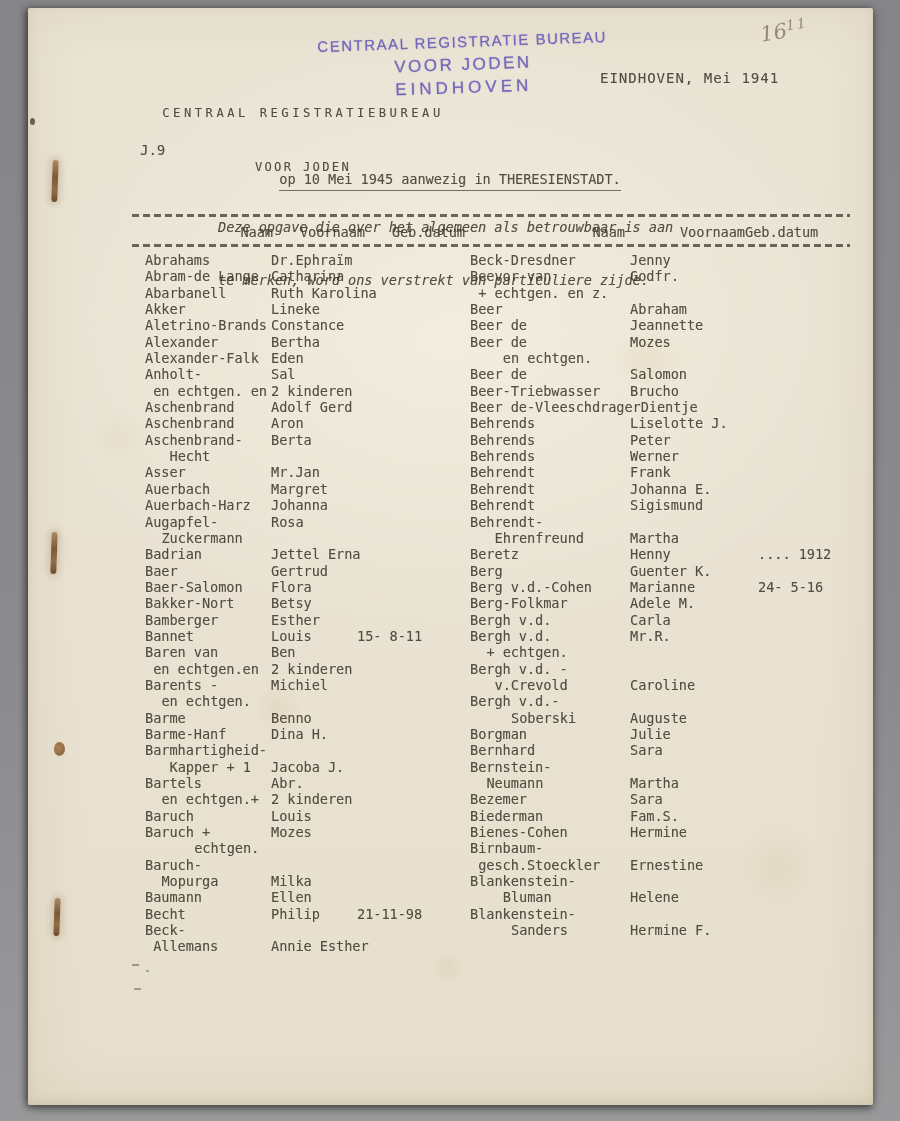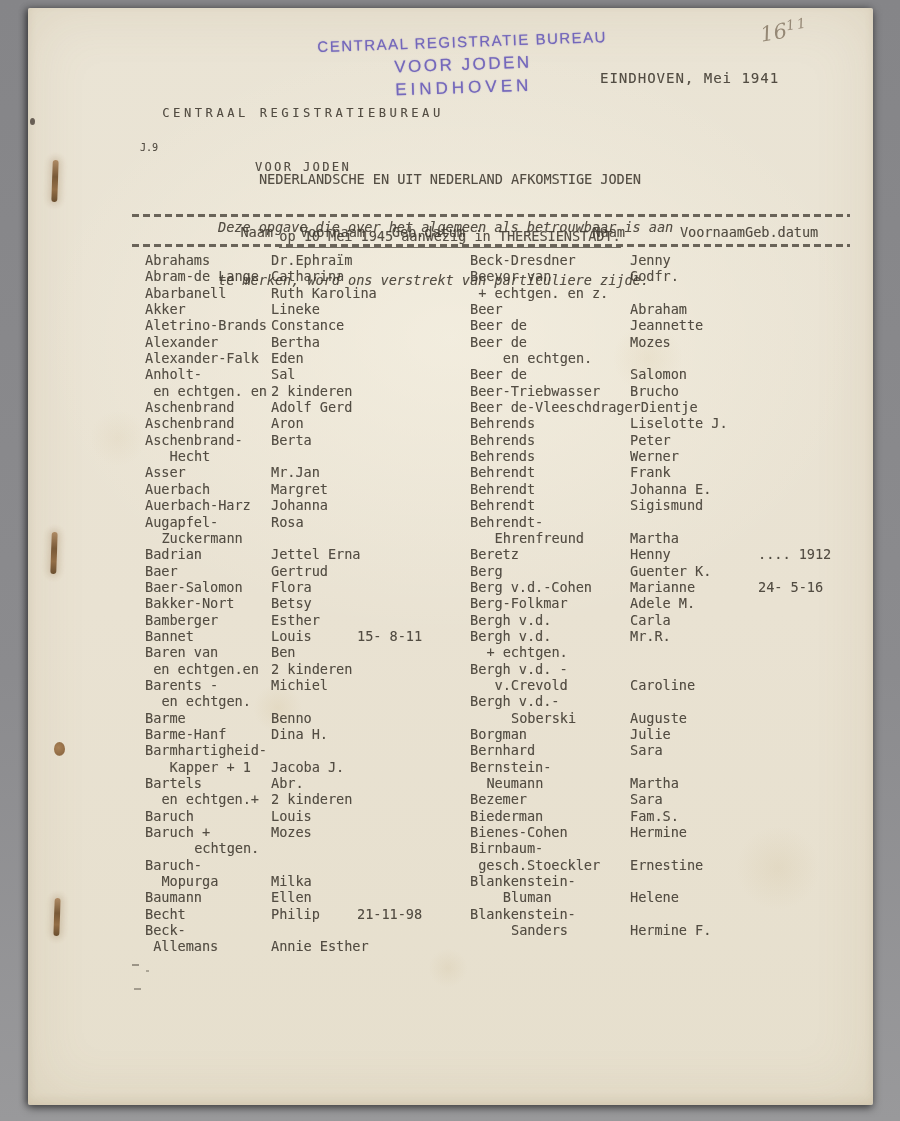--- a/index.html
+++ b/index.html
@@ -42,21 +42,21 @@
   .dateline{left:572px;top:62px;font-size:14px;letter-spacing:1px;}
 
   
   .pencil{
     left:732px;top:10px;transform:rotate(-9deg);
     font-family:"DejaVu Serif",serif;font-style:italic;color:#8d7f6c;opacity:.9;
   }
   .pencil .p1{font-size:21px;}
   .pencil .p2{font-size:14px;vertical-align:7px;letter-spacing:2px;}
 
-  .docref{left:112px;top:134px;font-size:10px;}
+  .docref{left:112px;top:134px;font-size:14px;}
   .title{left:112px;top:124px;width:620px;text-align:center;font-size:13.5px;line-height:19px;}
   .title .t2{display:inline-block;border-bottom:1.5px solid rgba(62,56,47,.8);padding-bottom:1px;}
   .note{left:190px;top:176px;font-size:13.5px;line-height:17.5px;font-style:italic;}
 
   .dash{height:3px;background:
     repeating-linear-gradient(90deg, rgba(62,56,47,.75) 0 7px, transparent 7px 11px);
     left:104px;width:718px;}
   .dash1{top:206px;}
   .dash2{top:236px;}
 
@@ -108,21 +108,20 @@
     <div class="lh2">VOOR JODEN</div>
   </div>
 
   <div class="abs dateline ink">EINDHOVEN, Mei 1941</div>
 
   <div class="abs pencil"><span class="p1">16</span><span class="p2">11</span></div>
 
   <div class="abs docref ink">J.9</div>
 
   <div class="abs title ink">
-    <div>NEDERLANDSCHE EN UIT NEDERLAND AFKOMSTIGE JODEN</div>
     <div><span class="t2">op 10 Mei 1945 aanwezig in THERESIENSTADT.</span></div>
   </div>
 
   <div class="abs note ink">
     <div>Deze opgave die over het algemeen als betrouwbaar is aan</div>
     <div>te merken, word ons verstrekt van particuliere zijde.</div>
   </div>
 
   <div class="abs dash dash1"></div>
 

